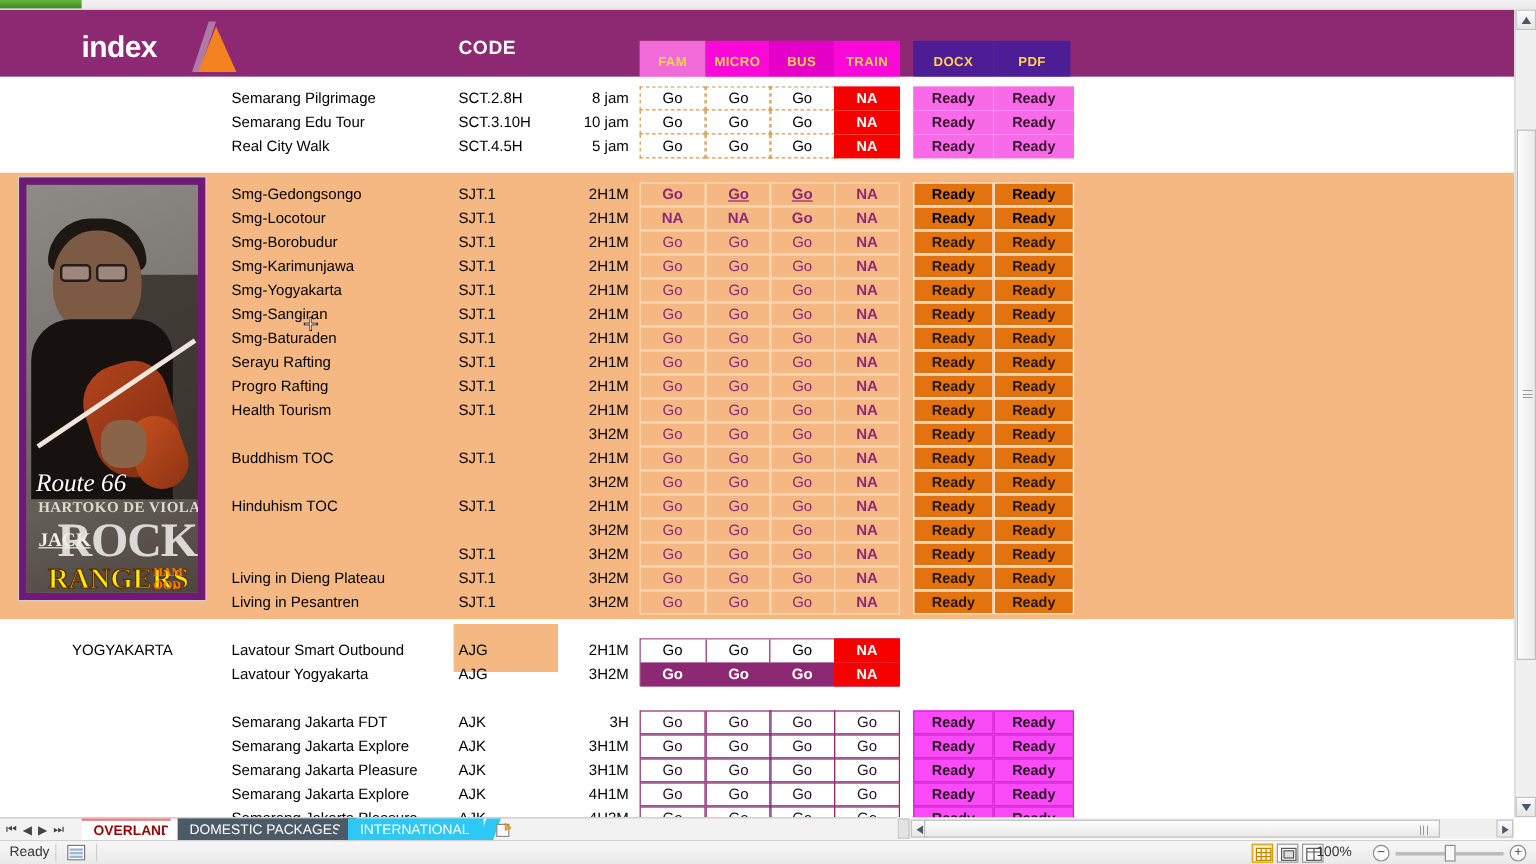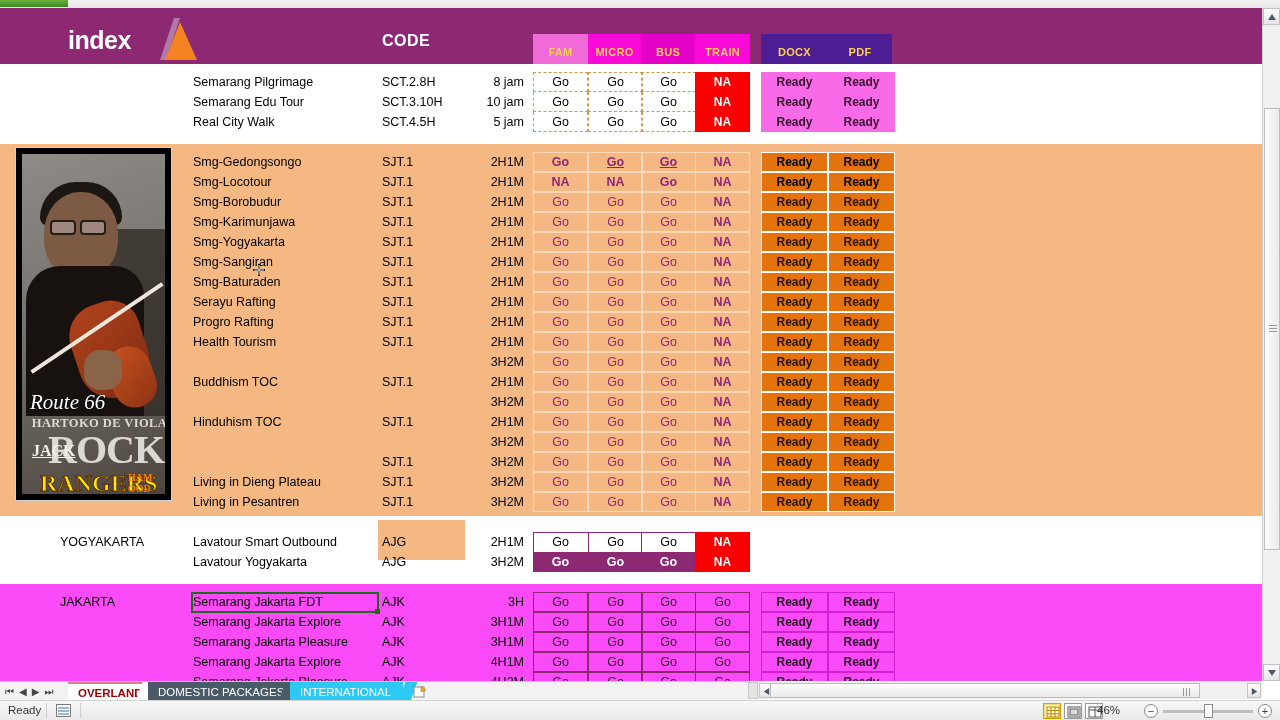--- a/index.html
+++ b/index.html
@@ -69,21 +69,21 @@
   
   #orange-block{ position:absolute; left:0; top:136px; width:1262px; height:372px; background:#f5b883; }
   .ogo{ color:#8d2873; }
   .ona{ color:#8d2873; font-weight:bold; }
   .oready{ background:#e2730f; color:#2b1402; font-weight:bold; border:1px solid #fff; }
   .oready.b{ color:#000; }
   .ogo-box{ border:1px solid #fbd9b9; }
 
   
   #photo{ position:absolute; left:16px; top:4px; width:155px; height:352px;
-    background:#6f6b66; border:6px solid #000000; box-shadow:0 0 0 1px #cfcfcf; overflow:hidden; }
+    background:#6f6b66; border:6px solid #701a75; box-shadow:0 0 0 1px #cfcfcf; overflow:hidden; }
   #photo .sky{ position:absolute; inset:0; background:linear-gradient(160deg,#8e8a85 0%,#7a7671 40%,#4d463f 100%); }
   #photo .wallpanel{ position:absolute; right:0; top:22%; width:42%; height:55%; background:#2e2722; opacity:.75; }
   #photo .head{ position:absolute; left:22px; top:38px; width:74px; height:86px; border-radius:48% 48% 44% 44%; background:#7d5a44; }
   #photo .hair{ position:absolute; left:18px; top:28px; width:82px; height:44px; border-radius:42px 42px 10px 10px; background:#1c1713; }
   #photo .glassL{ position:absolute; left:28px; top:66px; width:26px; height:15px; border:2px solid #241d18; border-radius:4px; background:rgba(220,220,230,.35);}
   #photo .glassR{ position:absolute; left:58px; top:66px; width:26px; height:15px; border:2px solid #241d18; border-radius:4px; background:rgba(220,220,230,.35);}
   #photo .body{ position:absolute; left:4px; top:112px; width:118px; height:150px; border-radius:34px 30px 0 0; background:#17120f; }
   #photo .violin{ position:absolute; left:52px; top:148px; width:72px; height:96px; border-radius:34px 30px 40px 36px;
     background:linear-gradient(150deg,#b2441d,#7e2a10); transform:rotate(-18deg); }
   #photo .violin2{ position:absolute; left:88px; top:192px; width:44px; height:62px; border-radius:26px;
@@ -232,26 +232,20 @@
     <div class="ajg-box"></div>
     <div class="ybox">
       <div class="yrow-w"></div>
         <div class="yrow-p"></div>
       <div class="ydiv" style="left:54px;"></div>
       <div class="ydiv" style="left:107px;"></div>
       <div class="ydiv" style="left:161px;"></div>
     </div>
   </div>
 
-  <div id="jak-block">
-    <div class="region" style="top:8px;">JAKARTA</div>
-    <div id="sel-cell">
-        <span class="handle"></span>
-      </div>
-  </div>
 
   <div id="rows-host">
       <div class="row" style="top: 64px;">
         <div class="c l name">Semarang Pilgrimage</div>
         <div class="c l code">SCT.2.8H</div>
         <div class="c r dur">8 jam</div>
         <div class="c ctr go col-fam wdash wdash-top">Go</div>
         <div class="c ctr go col-mic wdash wdash-top">Go</div>
         <div class="c ctr go col-bus wdash wdash-top">Go</div>
         <div class="c ctr go col-trn na-red">NA</div>
@@ -784,21 +778,21 @@
     <div class="vbtn">
       <svg viewBox="0 0 18 16" width="18" height="16">
           <g stroke="#5a5a5a" fill="none">
         <rect x="3" y="3" width="12" height="10"></rect>
             <path d="M9 3v10M3 6h12"></path>
           </g>
         </svg>
     </div>
   </div>
 
-  <span id="zoomlbl">46%</span>
+  <span id="zoomlbl">100%</span>
   <div id="zoomout">
       <span class="zsign">−</span>
     </div>
   <div id="ztrack"></div>
   <div id="zthumb"></div>
   <div id="zoomin">
       <span class="zsign">+</span>
     </div>
 </div>
 

